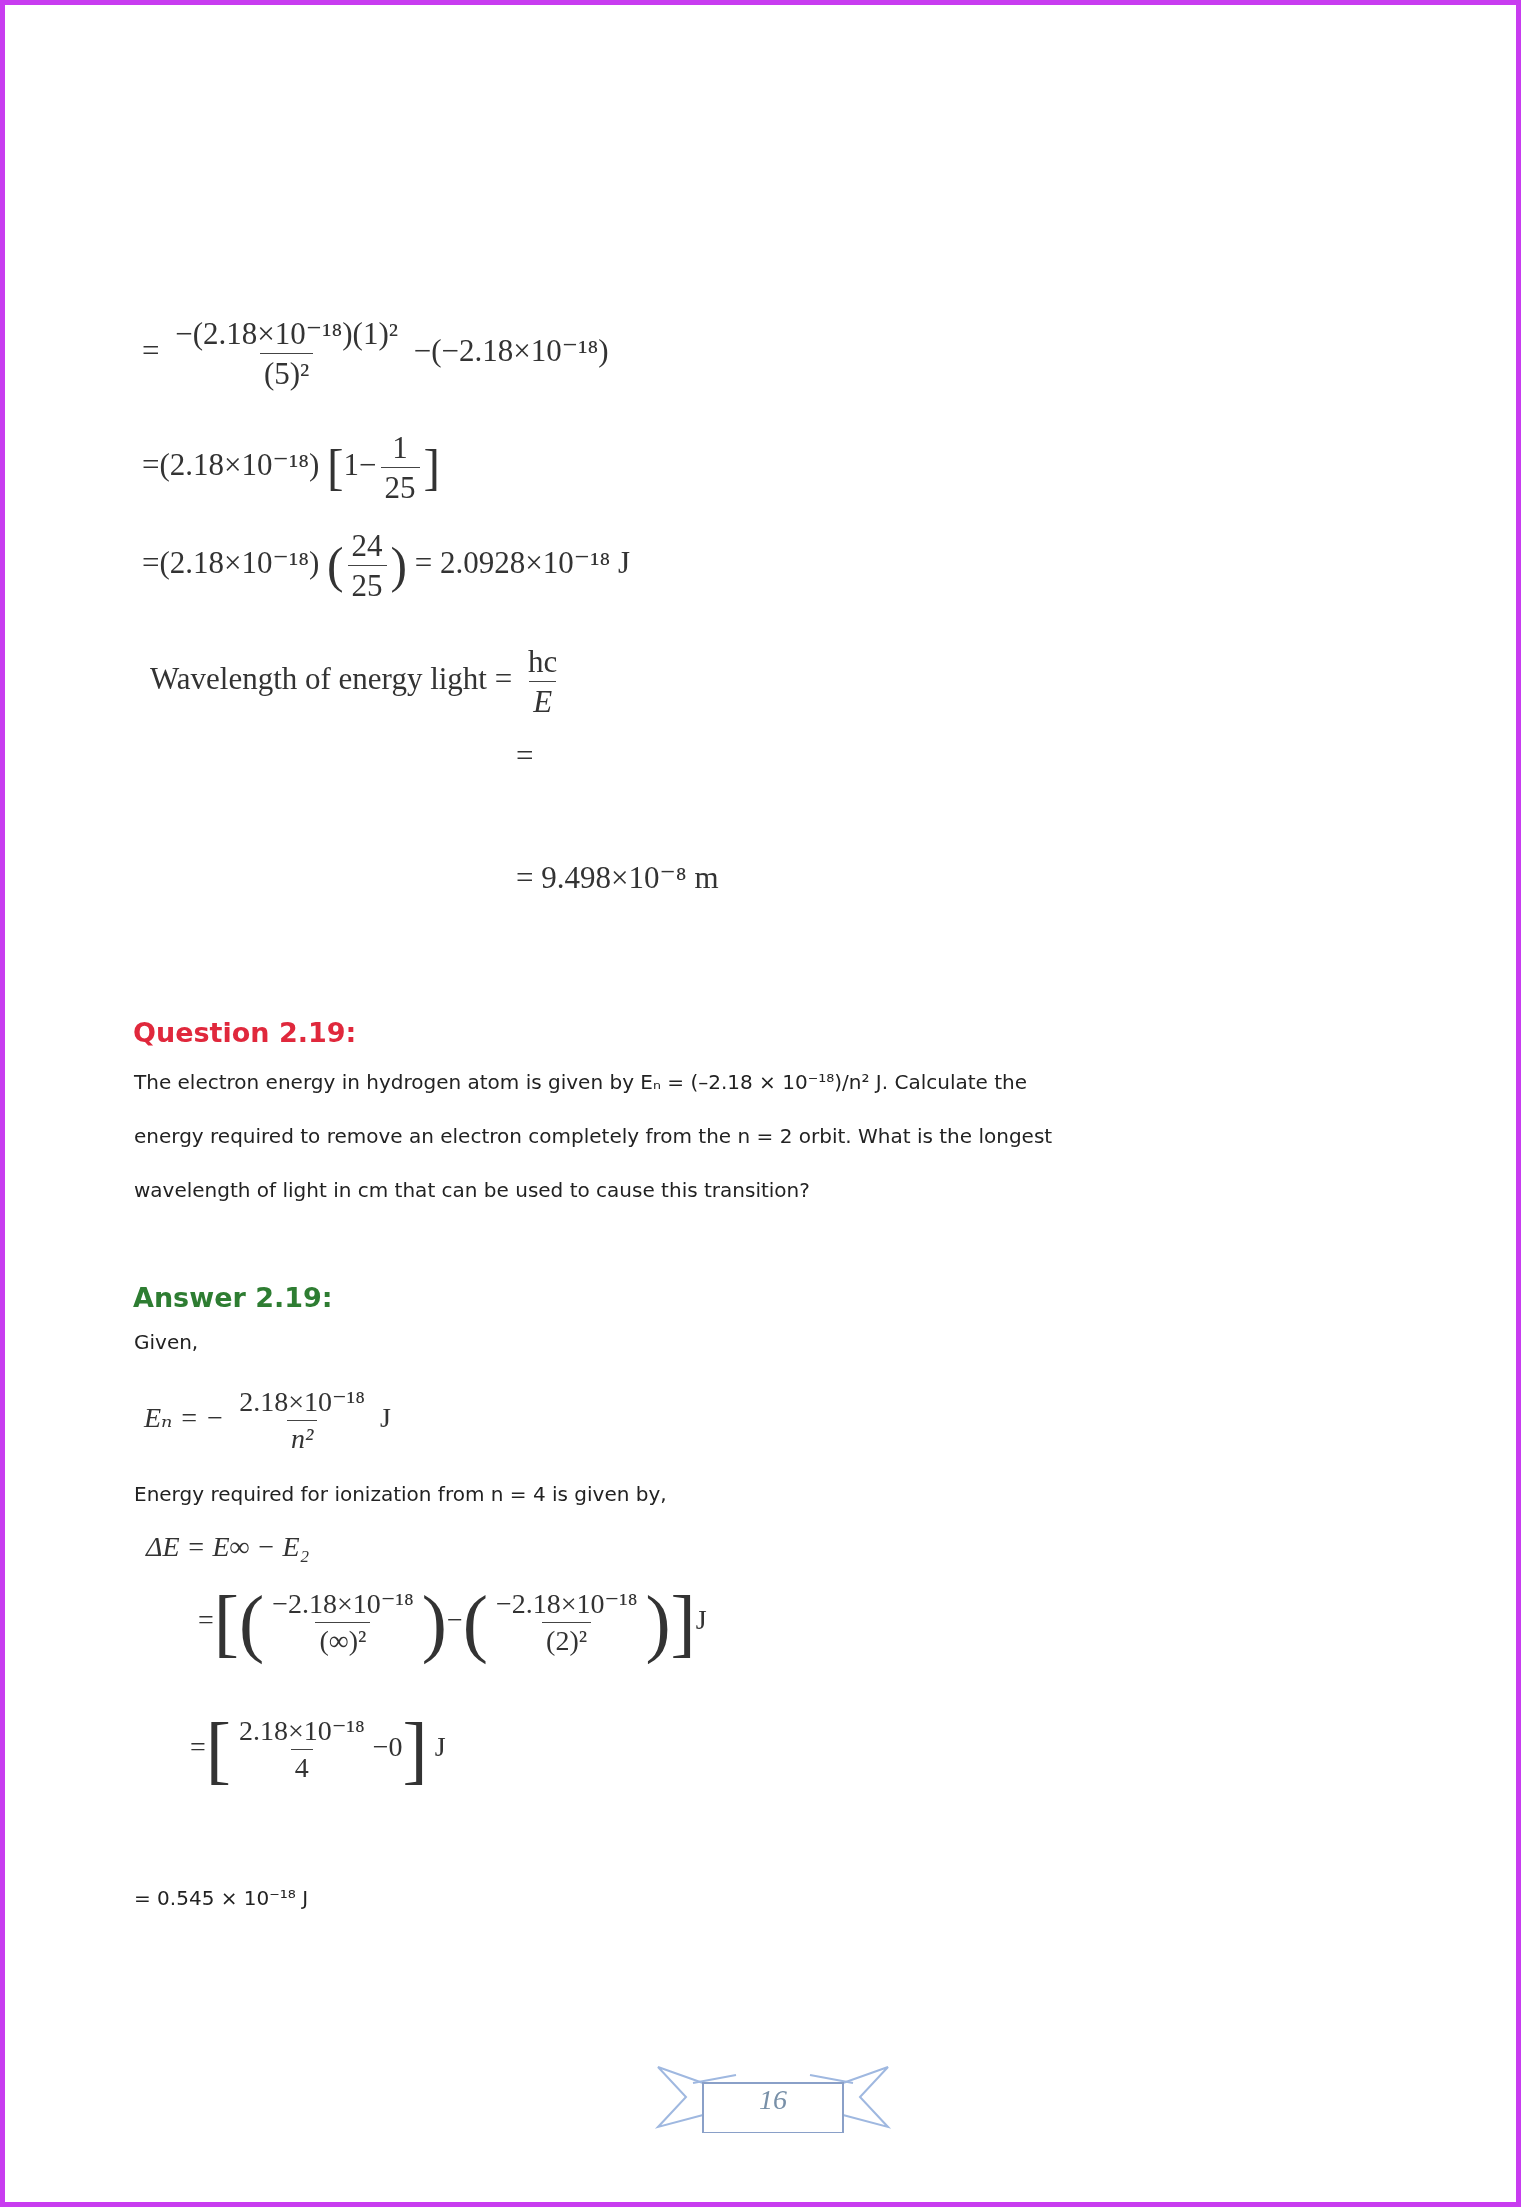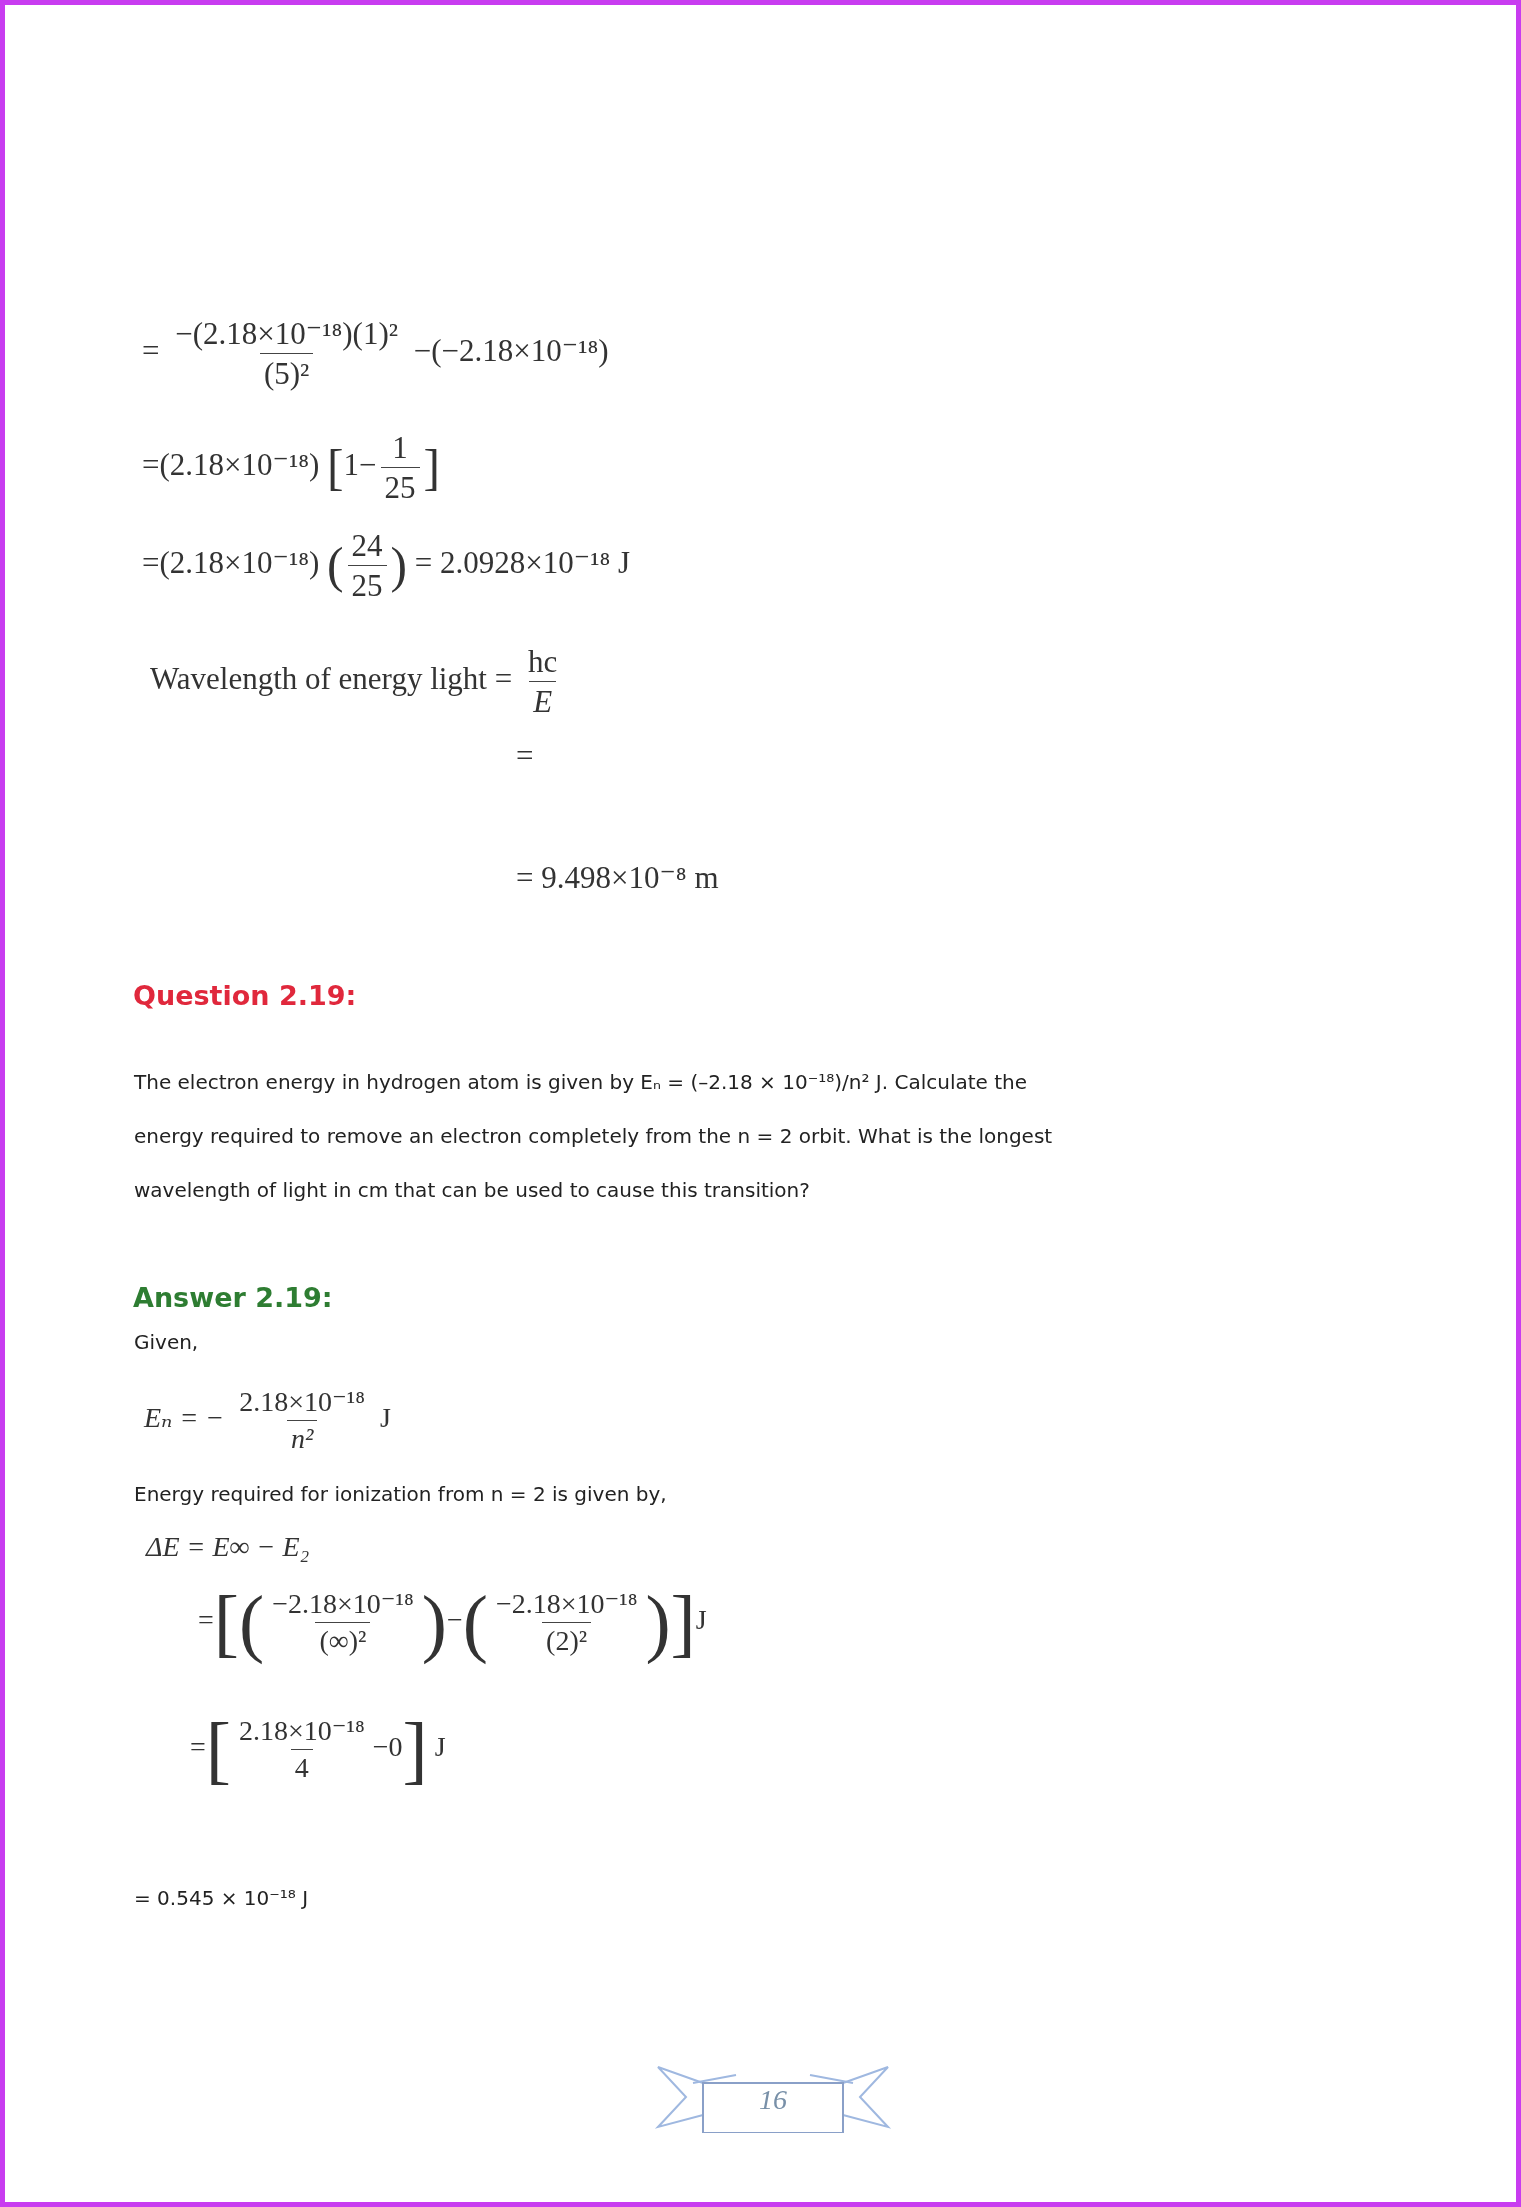--- a/index.html
+++ b/index.html
@@ -71,40 +71,40 @@
 </div>
 
 <div class="math serif" style="left:516px; top:740px;">
   <span>=</span>
 </div>
 
 <div class="math serif" style="left:516px; top:862px;">
   <span>= 9.498×10⁻⁸  m</span>
 </div>
 
-<div class="heading q-heading" style="top:980px;">Question 2.19:</div>
+<div class="heading q-heading" style="top:1017px;">Question 2.19:</div>
 <div class="body-text" style="top:1055px;">
   <div>The electron energy in hydrogen atom is given by Eₙ = (–2.18 × 10⁻¹⁸)/n² J. Calculate the</div>
   <div>energy required to remove an electron completely from the n = 2 orbit. What is the longest</div>
   <div>wavelength of light in cm that can be used to cause this transition?</div>
 </div>
 
 <div class="heading a-heading" style="top:1282px;">Answer 2.19:</div>
 <div class="body-text" style="top:1322px; line-height:40px;">Given,</div>
 
 <div class="math serif" style="left:144px; top:1388px; font-size:28px;">
   <span style="font-style:italic;">Eₙ = −</span>
   <span class="frac">
     <span class="num">2.18×10⁻¹⁸</span>
     <span class="den" style="font-style:italic;">n²</span>
   </span>
   <span>J</span>
 </div>
 
-<div class="body-text" style="top:1474px; line-height:40px;">Energy required for ionization from n = 2 is given by,</div>
+<div class="body-text" style="top:1474px; line-height:40px;">Energy required for ionization from n = 4 is given by,</div>
 
 <div class="math serif" style="left:146px; top:1533px; font-size:28px;">
   <i>ΔE = E∞ − E₂</i>
 </div>
 
 <div class="math serif" style="left:198px; top:1585px; font-size:28px;">
   <span>=</span><span class="bigparen">[</span><span class="bigparen">(</span><span class="frac">
     <span class="num">−2.18×10⁻¹⁸</span>
     <span class="den">(∞)²</span>
   </span><span class="bigparen">)</span><span>−</span><span class="bigparen">(</span><span class="frac">

